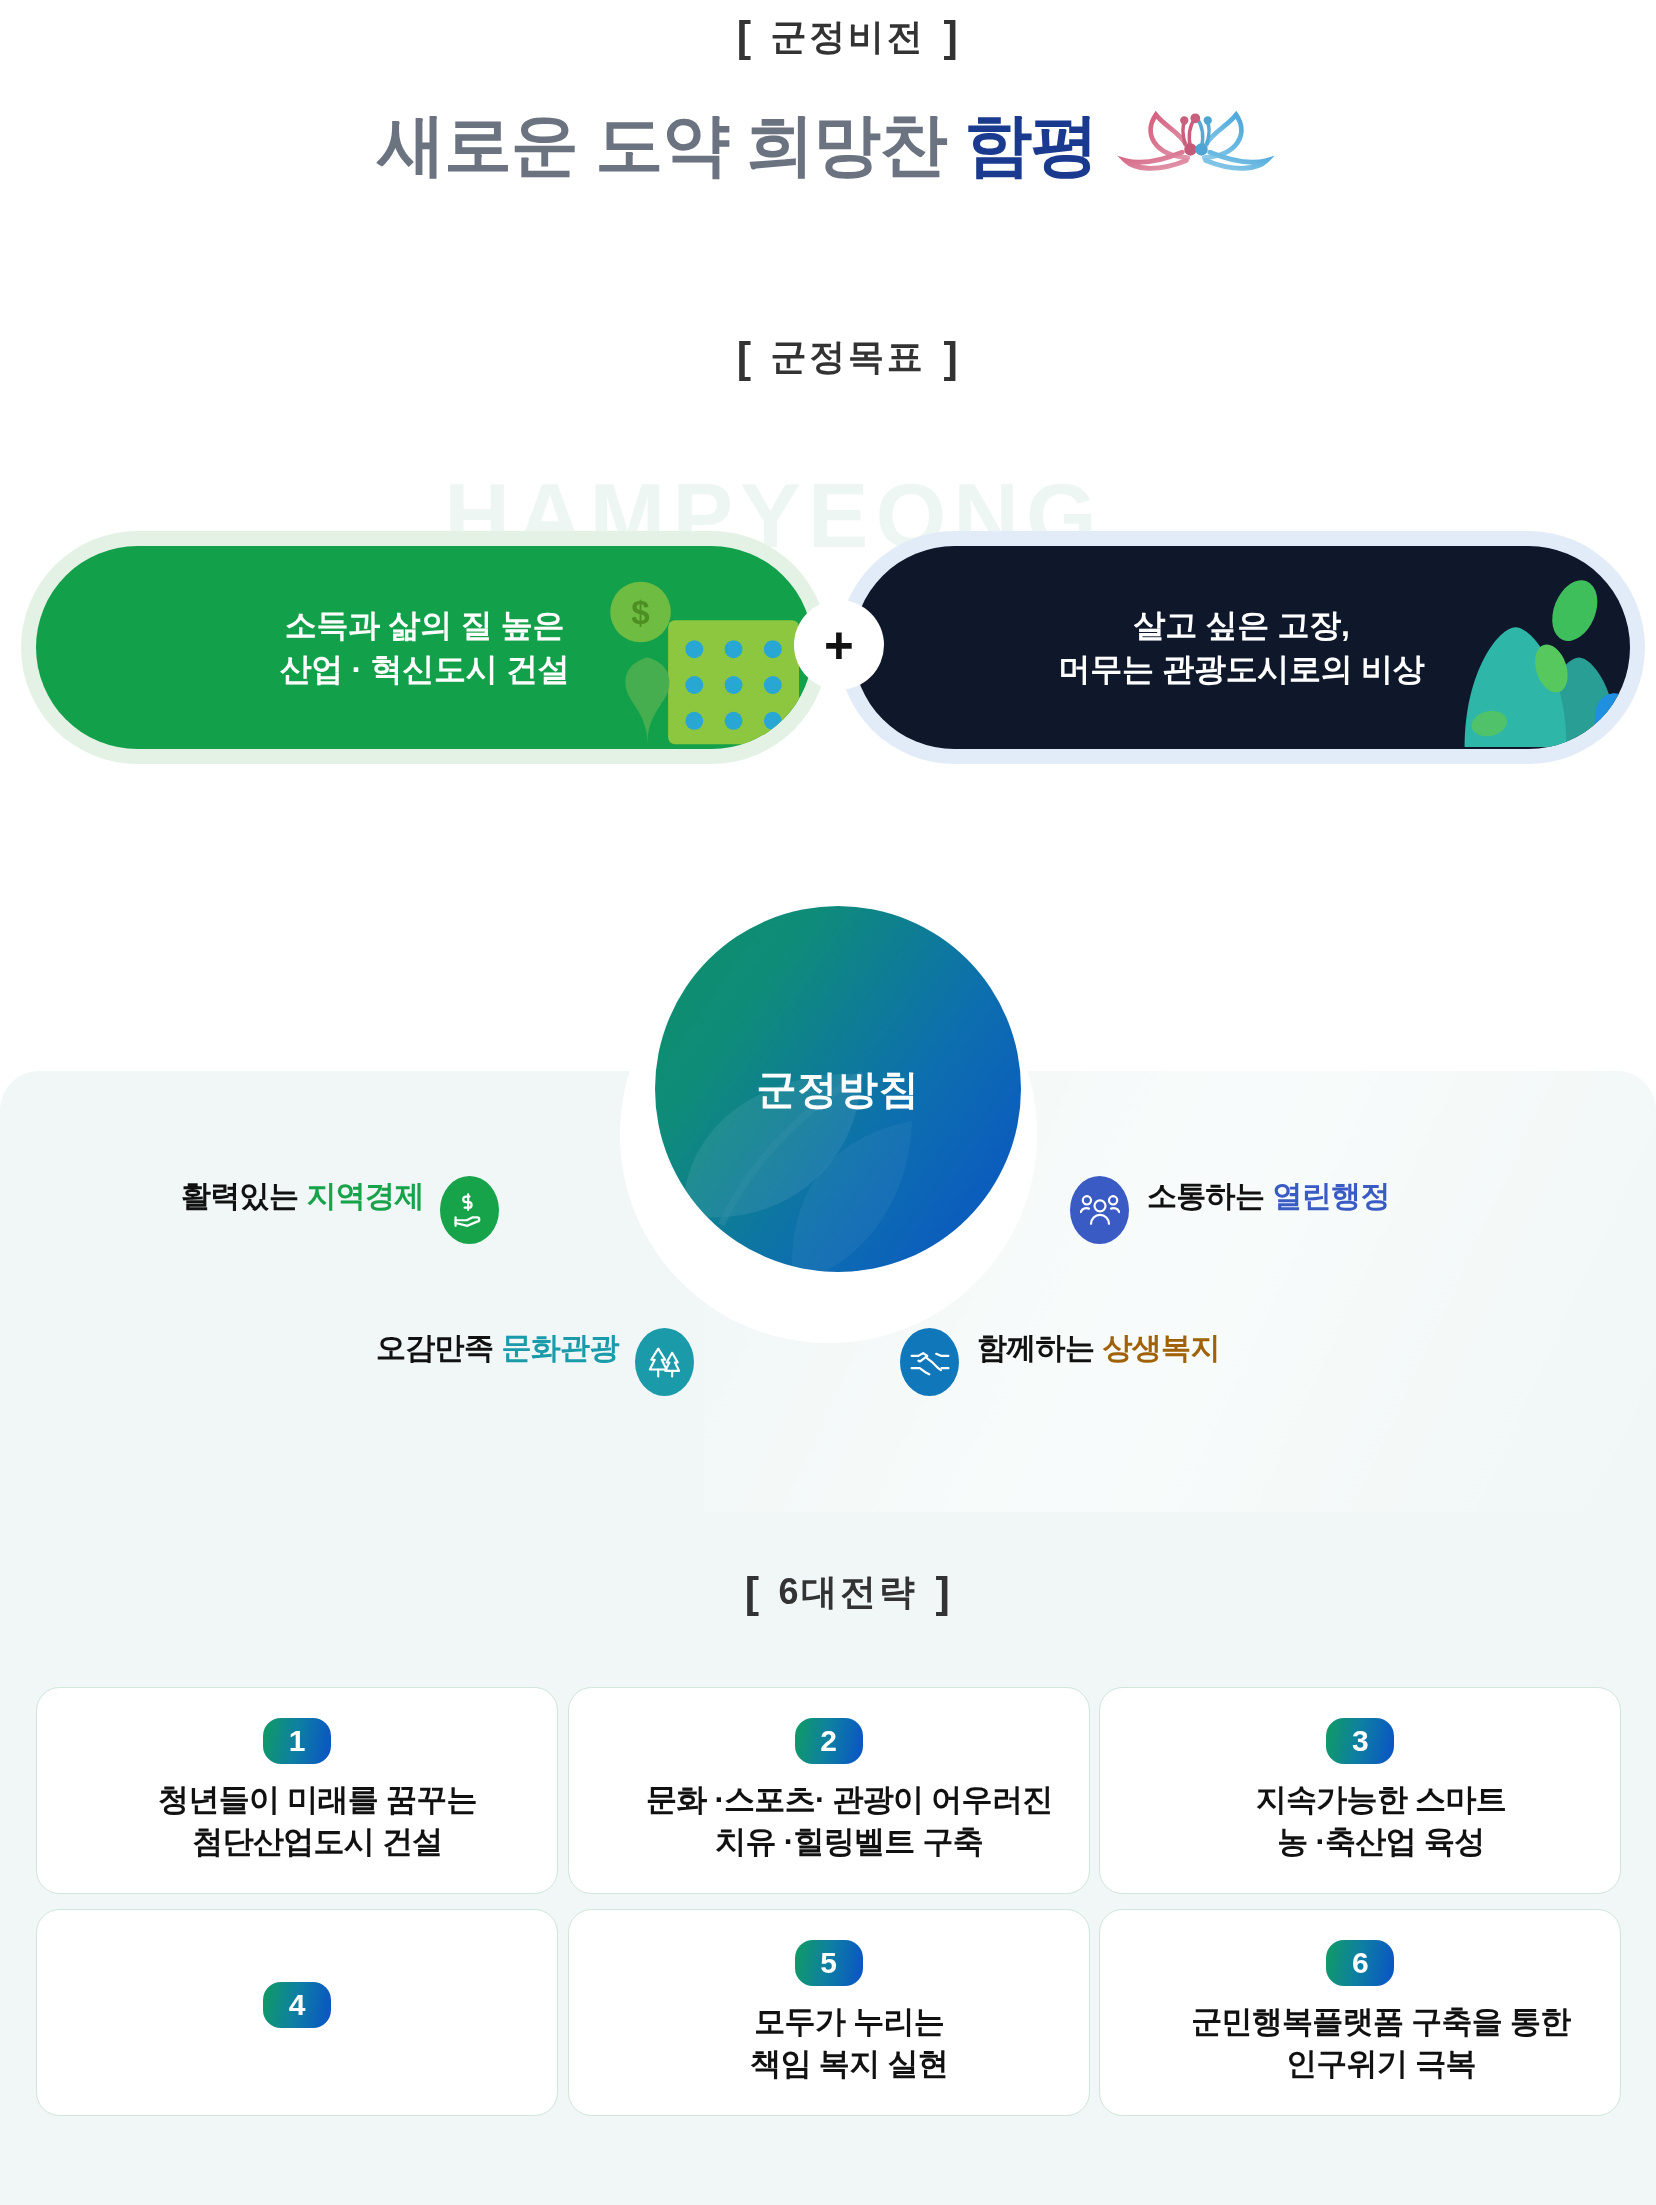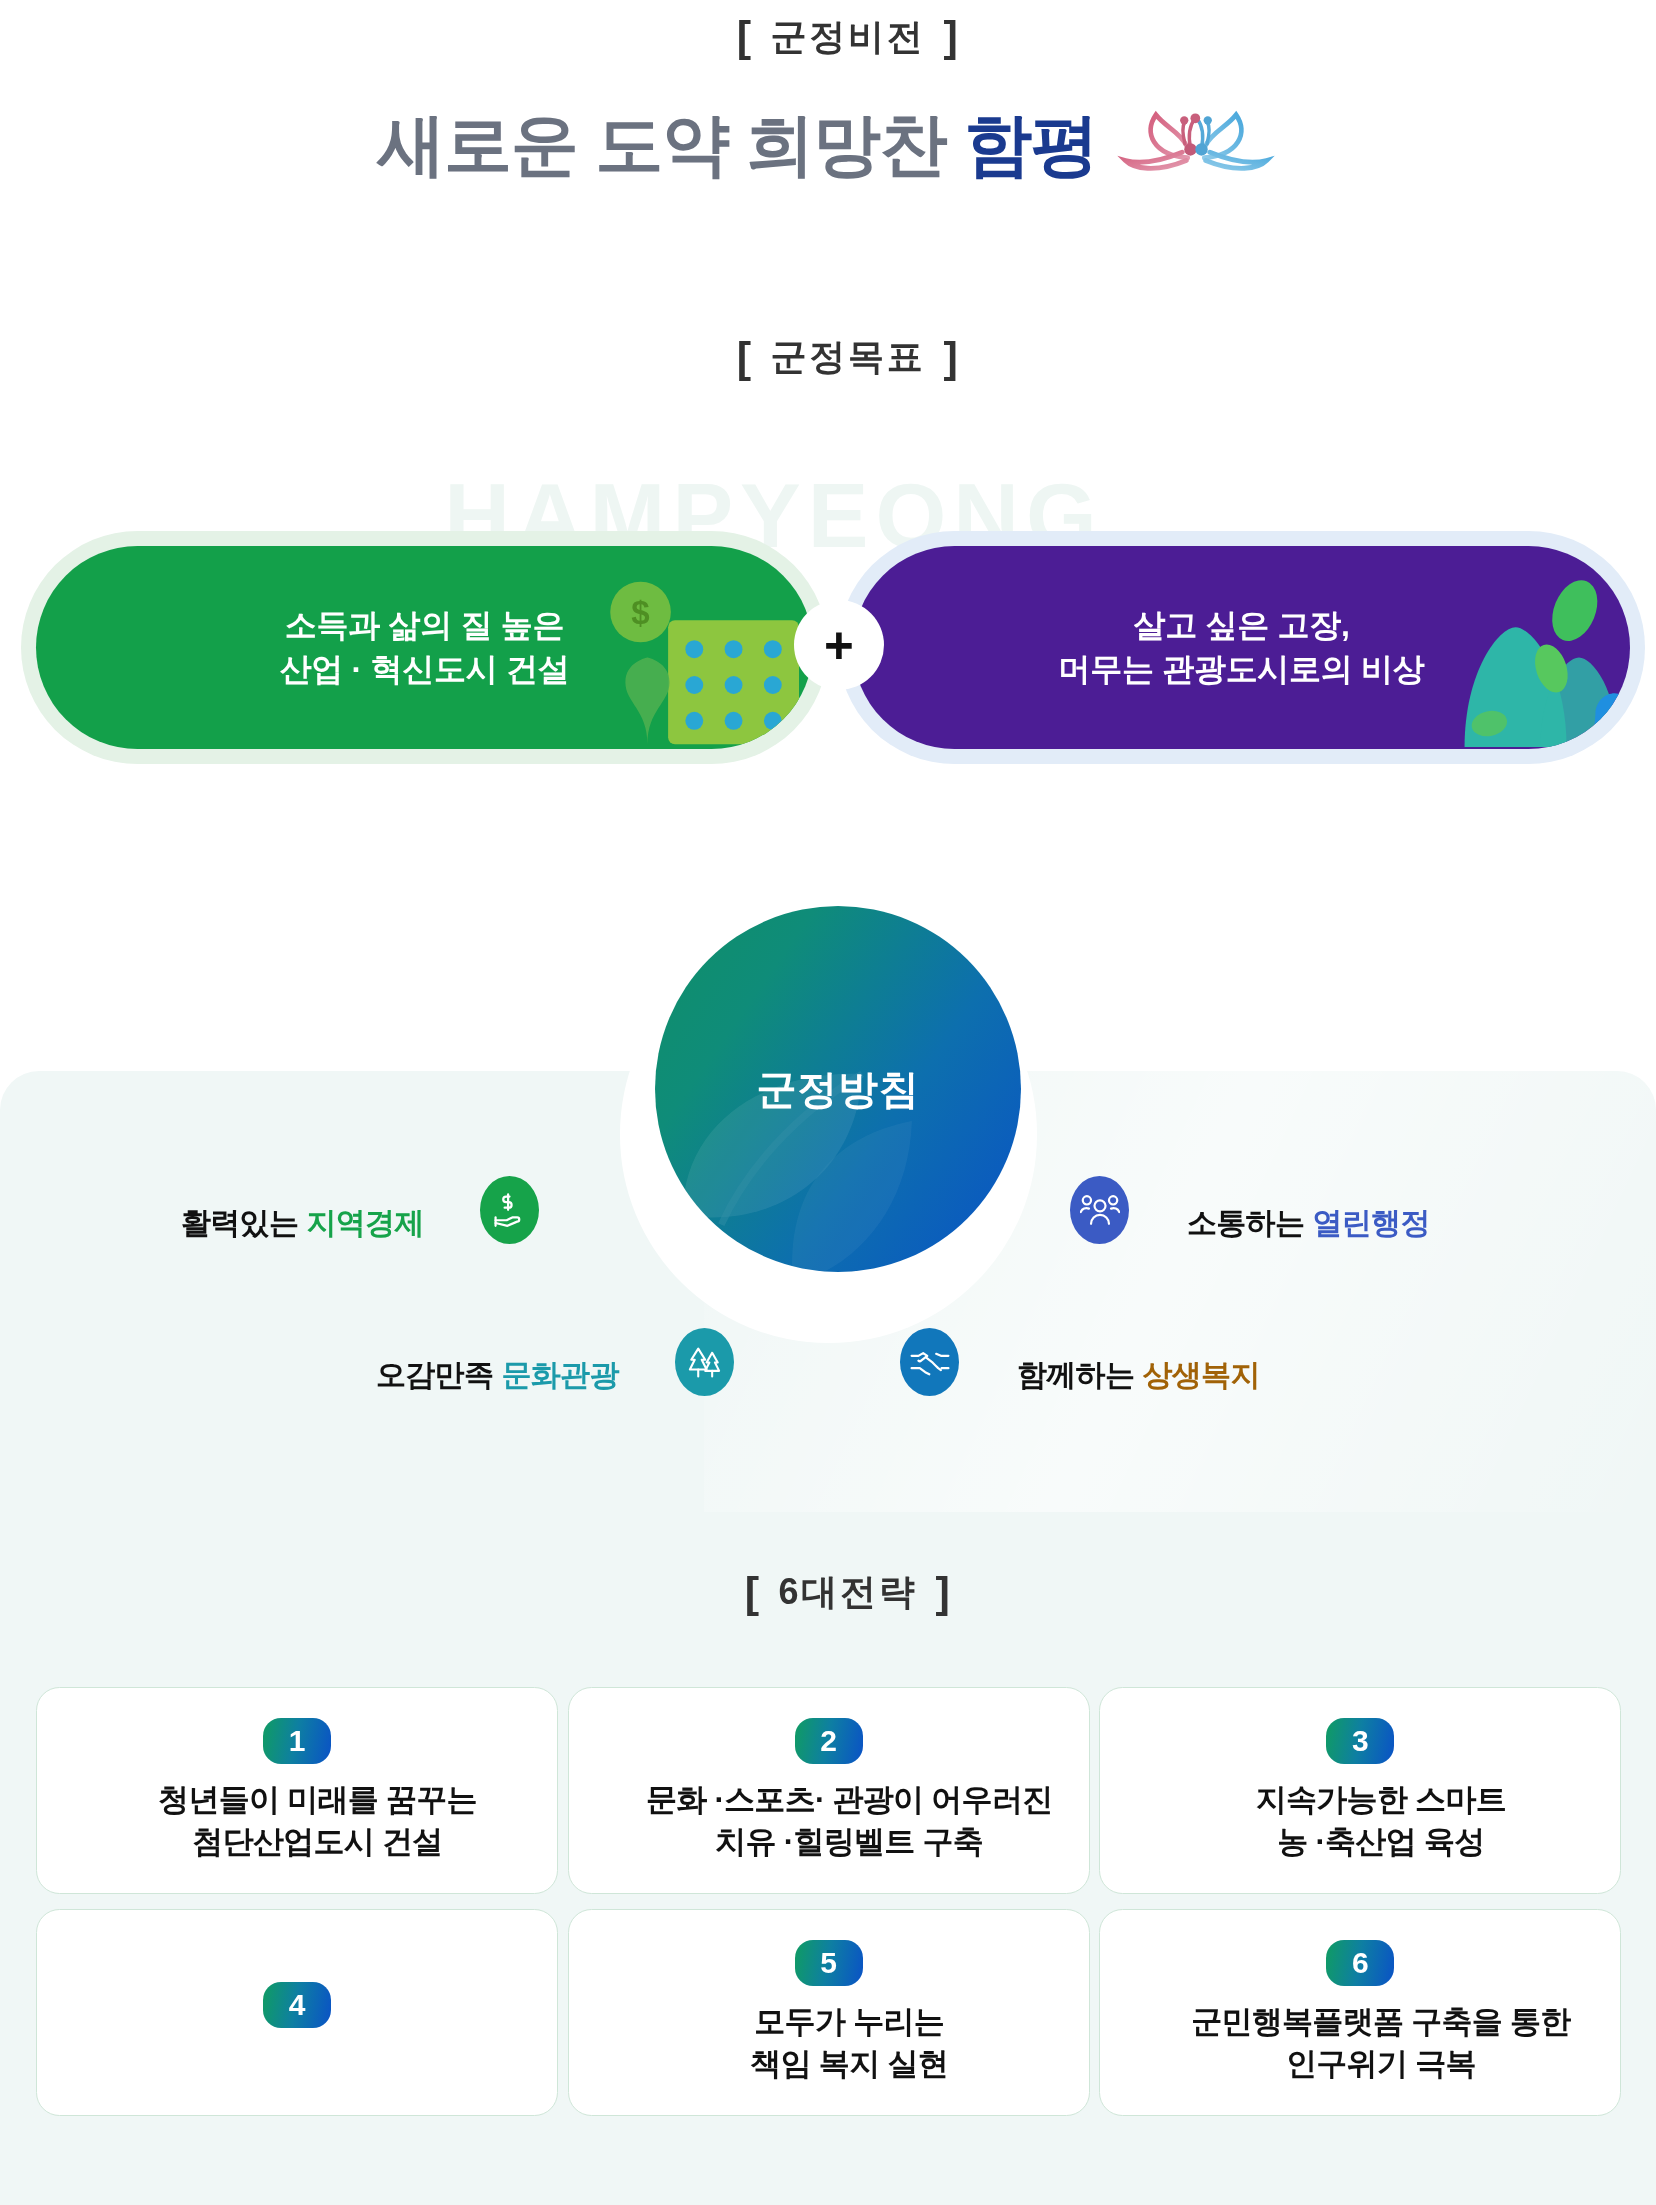--- a/index.html
+++ b/index.html
@@ -53,21 +53,21 @@
     position:absolute;inset:0;border-radius:117px;
   }
   .pill-wrap.left .pill-glow{background:#e4f2e6;}
   .pill-wrap.right .pill-glow{background:#e2ecf8;}
   .pill{
     position:absolute;left:15px;right:15px;top:15px;bottom:15px;
     border-radius:104px;overflow:hidden;
     display:flex;align-items:center;justify-content:center;
   }
   .pill.green{background:#13a04a;}
-  .pill.blue{background:#4c1d95;}
+  .pill.blue{background:#0f172a;}
   .pill-text{
     position:relative;z-index:3;text-align:center;color:#ffffff;
     font-size:32px;font-weight:bold;line-height:1.35;letter-spacing:-0.3px;
     white-space:pre-line;
   }
   .pill-deco{position:absolute;right:0;bottom:0;z-index:1;}
   .plus-badge{
     position:absolute;left:794px;top:69px;width:90px;height:90px;
     border-radius:45px;background:#ffffff;z-index:5;
     display:flex;align-items:center;justify-content:center;
@@ -94,21 +94,21 @@
     background:linear-gradient(125deg,#0f8f67 0%,#0f8c79 26%,#0d6fae 62%,#0a52c6 100%);
     display:flex;align-items:center;justify-content:center;z-index:6;
   }
   .core-circle .leafmark{position:absolute;left:0;bottom:-14px;opacity:.14;}
   .core-circle .label{
     position:relative;z-index:2;color:#ffffff;font-size:40px;font-weight:bold;
     letter-spacing:0.7px;
   }
 
   
-  .pol{position:absolute;display:flex;align-items:flex-end;z-index:7;white-space:nowrap;gap:40px;}
+  .pol{position:absolute;display:flex;align-items:flex-start;z-index:7;white-space:nowrap;}
   .pol .ptext{font-size:30px;font-weight:bold;color:#111111;letter-spacing:-0.7px;}
   .pol .ptext .hl{margin-left:8.3px;}
   .pol .picon{
     width:59px;height:68px;border-radius:50%;
     display:flex;align-items:center;justify-content:center;flex:none;
   }
   .pol.p1{left:181px;top:1176px;}
   .pol.p1 .picon{margin-left:16.6px;background:#16a34a;}
   .pol.p1 .hl{color:#16a34a;}
   .pol.p2{left:1070px;top:1176px;}

